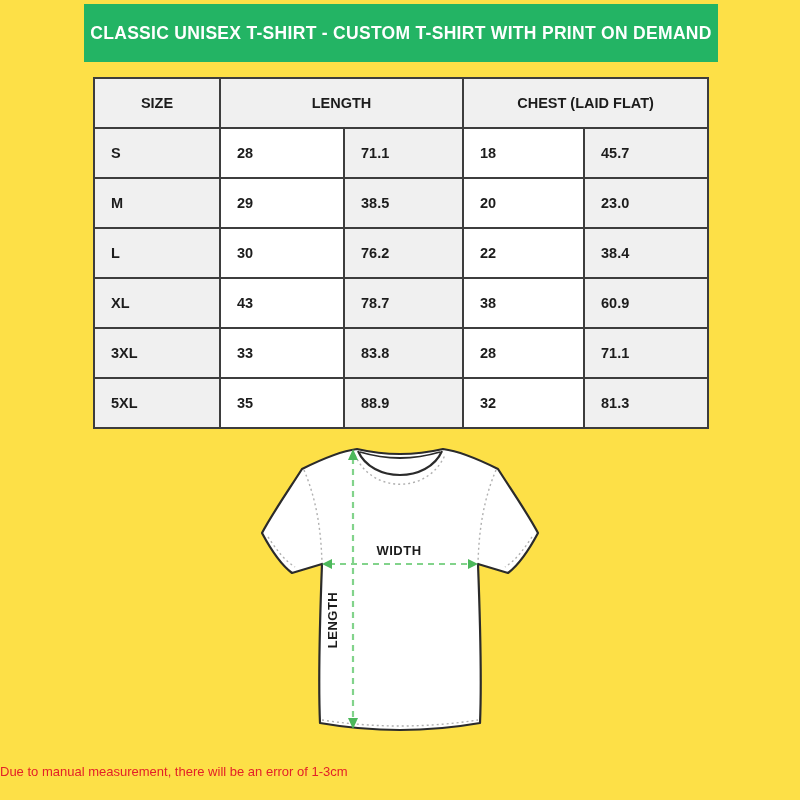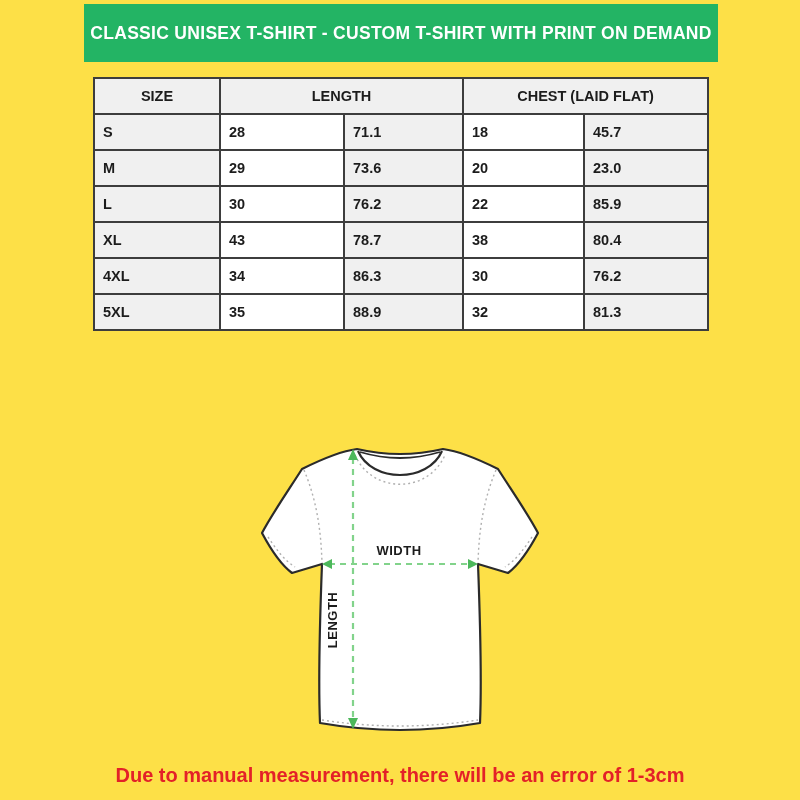--- a/index.html
+++ b/index.html
@@ -34,37 +34,36 @@
     table-layout: fixed;
   }
   table.size-chart th, table.size-chart td {
     border: 2px solid #3d3d3d;
     height: 36px;
     vertical-align: middle;
     font-size: 14.5px;
     font-weight: bold;
     color: #1c1c1c;
     background: #ffffff;
-    padding: 8px;
+    padding: 16px;
   }
   table.size-chart th { background: #f0f0f0; }
   table.size-chart td.shade { background: #f0f0f0; }
   .diagram {
     position: absolute;
     left: 250px; top: 436px;
     width: 300px; height: 310px;
   }
   .note {
     position: absolute;
     left: 0; top: 764px;
     width: 800px;
-    text-align: center;
     color: #e32128;
-    font-size: 20px;
-    font-weight: bold;
+    font-size: 13px;
+    font-weight: normal;
   }
   .svg-label {
     font-family: "Liberation Sans", sans-serif;
     font-size: 13px;
     font-weight: bold;
     fill: #1c1c1c;
     letter-spacing: 0.5px;
   }
 </style>
 </head>
@@ -95,44 +94,44 @@
         <tr>
           <td class="shade">S</td>
           <td>28</td>
           <td class="shade">71.1</td>
           <td>18</td>
           <td class="shade">45.7</td>
         </tr>
         <tr>
           <td class="shade">M</td>
           <td>29</td>
-          <td class="shade">73.6</td>
+          <td class="shade">38.5</td>
           <td>20</td>
           <td class="shade">23.0</td>
         </tr>
         <tr>
           <td class="shade">L</td>
           <td>30</td>
           <td class="shade">76.2</td>
           <td>22</td>
-          <td class="shade">85.9</td>
+          <td class="shade">38.4</td>
         </tr>
         <tr>
           <td class="shade">XL</td>
           <td>43</td>
           <td class="shade">78.7</td>
           <td>38</td>
-          <td class="shade">80.4</td>
+          <td class="shade">60.9</td>
         </tr>
         <tr>
-          <td class="shade">4XL</td>
-          <td>34</td>
-          <td class="shade">86.3</td>
-          <td>30</td>
-          <td class="shade">76.2</td>
+          <td class="shade">3XL</td>
+          <td>33</td>
+          <td class="shade">83.8</td>
+          <td>28</td>
+          <td class="shade">71.1</td>
         </tr>
         <tr>
           <td class="shade">5XL</td>
           <td>35</td>
           <td class="shade">88.9</td>
           <td>32</td>
           <td class="shade">81.3</td>
         </tr>
       </tbody>
   </table>

